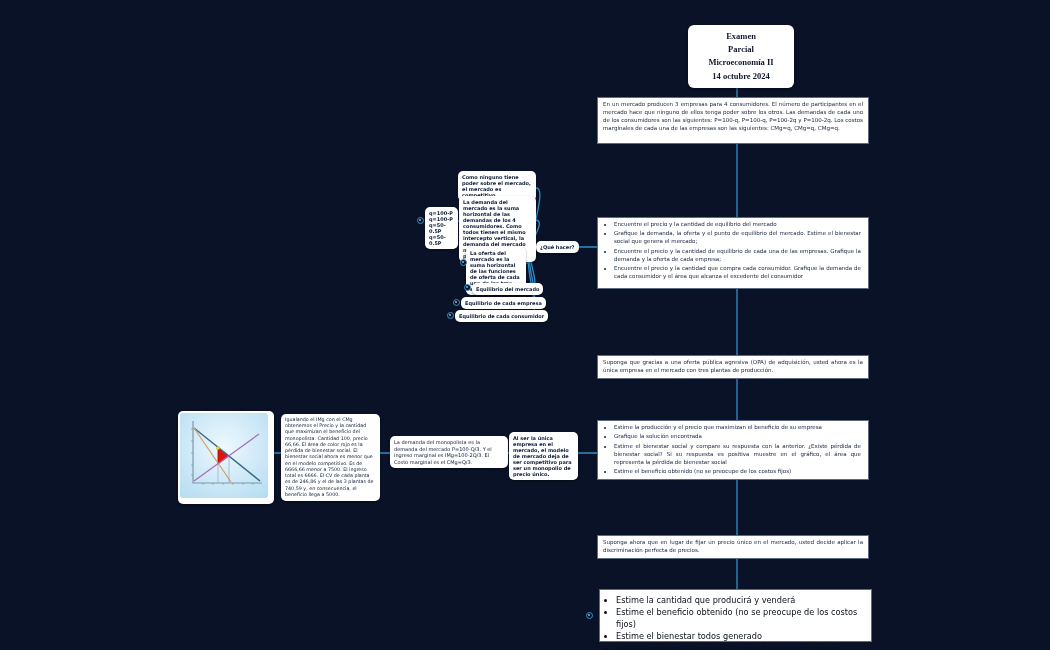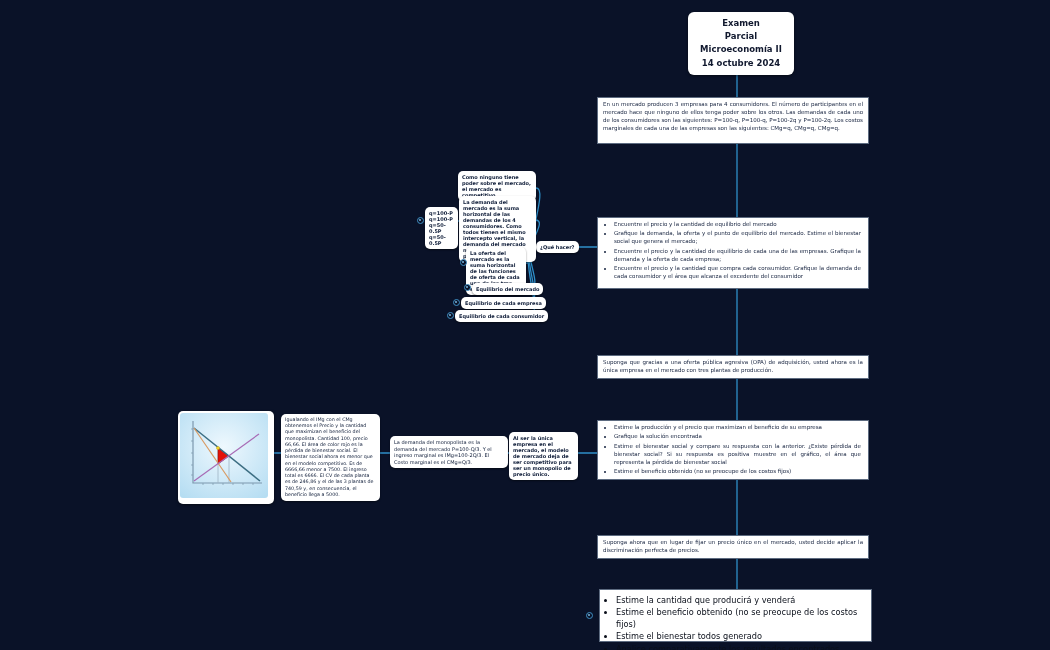--- a/index.html
+++ b/index.html
@@ -51,21 +51,21 @@
       <line x1="445" y1="221" x2="470" y2="221"></line>
       <path d="M536,247 C524,247 549,188 536,188"></path>
       <path d="M536,247 C524,247 549,220 535,220"></path>
       <path d="M536,247 C521,247 541,263 526,263"></path>
       <path d="M536,247 C519,247 545,288 530,288"></path>
       <path d="M536,247 C517,247 545,303 530,303"></path>
       <path d="M536,247 C515,247 545,316 530,316"></path>
     </g>
   </svg>
 
-  <div class="title-node" style="left:688px;top:12px;width:94px;">Examen
+  <div class="title-node" style="left:688px;top:25px;width:94px;font-family:Liberation Serif, serif;">Examen
 Parcial
 Microeconomía II
 14 octubre 2024</div>
 
   <div class="block" style="left:597px;top:97px;width:272px;height:47px;">En un mercado producen 3 empresas para 4 consumidores. El número de participantes en el mercado hace que ninguno de ellos tenga poder sobre los otros. Las demandas de cada uno de los consumidores son las siguientes: P=100-q, P=100-q, P=100-2q y P=100-2q. Los costos marginales de cada una de las empresas son las siguientes: CMg=q, CMg=q, CMg=q.</div>
 
   <div class="block" style="left:597px;top:217px;width:272px;height:72px;">
     <ul>
         <li>Encuentre el precio y la cantidad de equilibrio del mercado</li>
         <li>Grafique la demanda, la oferta y el punto de equilibrio del mercado. Estime el bienestar social que genera el mercado;</li>

